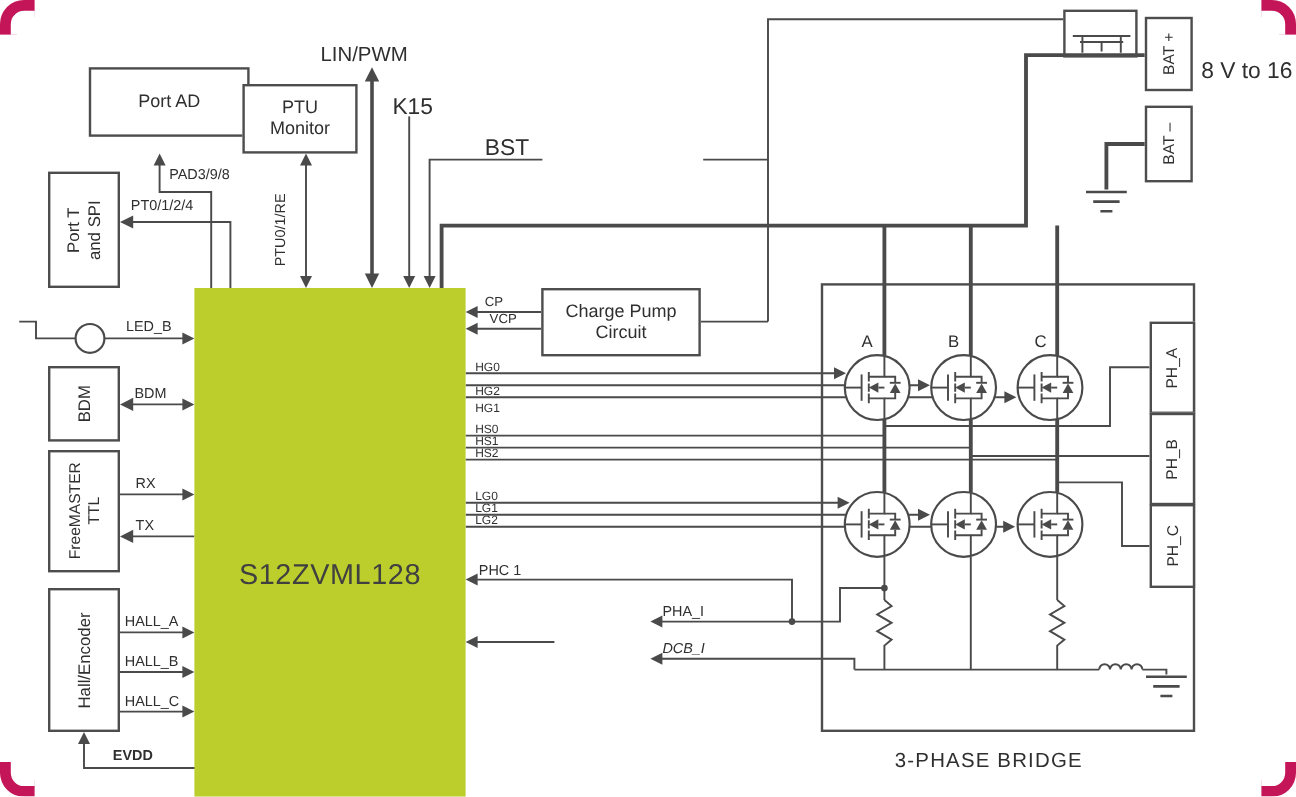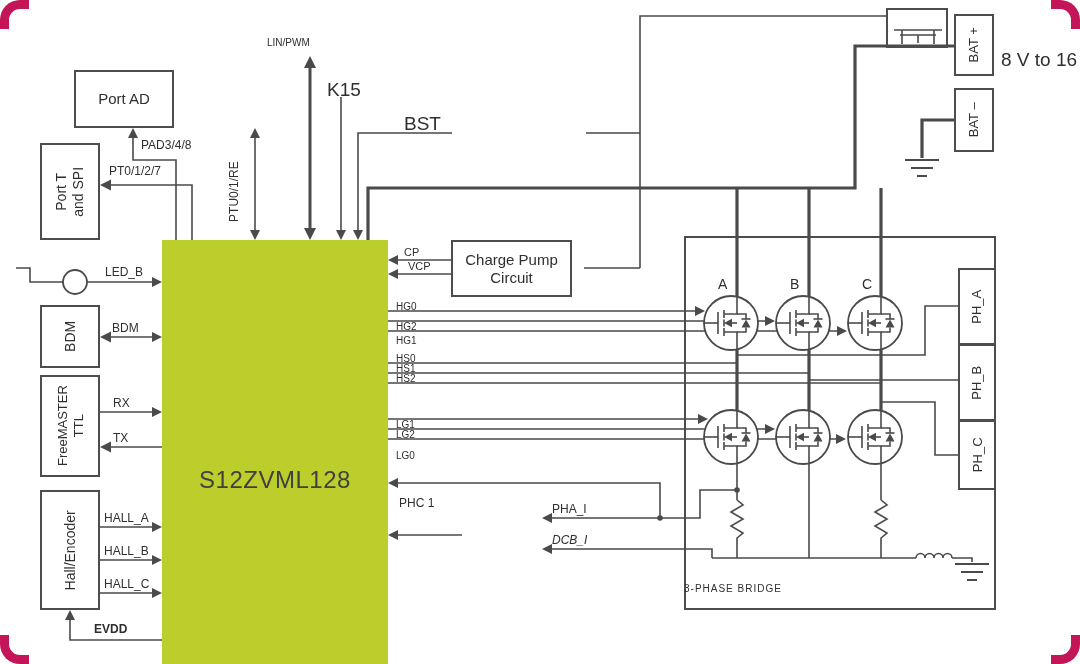--- a/index.html
+++ b/index.html
@@ -7,22 +7,22 @@
          font-family:"Liberation Sans",sans-serif;color:#2f2f2f;}
   svg{position:absolute;left:0;top:0;}
   .box{position:absolute;box-sizing:border-box;border:2px solid #4d4d4d;background:#fff;
        display:flex;align-items:center;justify-content:center;text-align:center;
        font-size:15px;line-height:1.2;color:#2f2f2f;}
   .vtext{transform:rotate(-90deg);text-align:center;line-height:1.2;}
   .mcu{position:absolute;left:162px;top:240px;width:226px;height:480px;background:#bcce2c;
        display:flex;align-items:center;justify-content:center;font-size:24px;
        letter-spacing:.5px;color:#404040;}
   .lbl{position:absolute;font-size:12px;color:#2f2f2f;white-space:nowrap;line-height:1.1;}
-  .f15{font-size:10px}.f14{font-size:14px}.f13{font-size:19px}.f11{font-size:11px}.f10{font-size:10px}
-  .bridgelbl{width:280px;letter-spacing:1px;}
+  .f15{font-size:17px}.f14{font-size:14px}.f13{font-size:19px}.f11{font-size:11px}.f10{font-size:10px}
+  .bridgelbl{width:280px;text-align:center;letter-spacing:1px;margin-top:42px;}
   .corner{position:absolute;width:20px;height:20px;border:0 solid #c31557;}
   #c-tl{left:0;top:0;border-top-width:9px;border-left-width:9px;border-top-left-radius:20px;}
   #c-tr{right:0;top:0;border-top-width:9px;border-right-width:9px;border-top-right-radius:20px;}
   #c-bl{left:0;bottom:0;border-bottom-width:9px;border-left-width:9px;border-bottom-left-radius:20px;}
   #c-br{right:0;bottom:0;border-bottom-width:9px;border-right-width:9px;border-bottom-right-radius:20px;}
 </style>
 </head>
 <body>
 
 <div class="stage">
@@ -143,24 +143,27 @@
     </g>
   </svg>
 
   <div class="box" style="left:684px;top:236px;width:312px;height:374px;background:transparent;"></div>
   <div class="lbl f15 bridgelbl" style="left:684px;top:583px;">3-PHASE BRIDGE</div>
 
   <div class="mcu" style="background: rgb(188, 206, 44);">
     <span>S12ZVML128</span>
   </div>
 
-  <div class="box" style="left:74px;top:70px;width:100px;height:58px;">
+  <div class="box" style="left:74px;top:56px;width:134px;height:58px;">
     <span>Port AD</span>
   </div>
-  <div class="box" style="left:451px;top:240px;width:121px;height:57px;">
+  <div class="box" style="left:202px;top:70px;width:96px;height:58px;">
+    <span style="width:70px;">PTU Monitor</span>
+  </div>
+  <div class="box" style="left:451px;top:240px;width:133px;height:57px;">
     <span style="width:100px;">Charge Pump Circuit</span>
   </div>
 
   <div class="box" style="left:40px;top:143px;width:60px;height:97px;font-size:14px;">
     <span class="vtext" style="width:88px;">Port T and SPI</span>
   </div>
   <div class="box" style="left:40px;top:305px;width:60px;height:63px;font-size:14px;">
     <span class="vtext" style="width:58px;">BDM</span>
   </div>
   <div class="box" style="left:40px;top:375px;width:60px;height:102px;font-size:13px;">
@@ -183,38 +186,38 @@
   </div>
   <div class="box" style="left:958px;top:344px;width:38px;height:77px;font-size:13px;">
     <span class="vtext" style="width:70px;">PH_B</span>
   </div>
   <div class="box" style="left:958px;top:420px;width:38px;height:70px;font-size:13px;">
     <span class="vtext" style="width:64px;">PH_C</span>
   </div>
 
   <div class="lbl f15" style="left:267px;top:37px;">LIN/PWM</div>
   <div class="lbl f13" style="left:327px;top:80px;">K15</div>
-  <div class="lbl" style="left:141px;top:139px;">PAD3/4/8</div>
-  <div class="lbl" style="left:109px;top:165px;">PT0/1/2/7</div>
+  <div class="lbl" style="left:141px;top:139px;">PAD3/9/8</div>
+  <div class="lbl" style="left:109px;top:165px;">PT0/1/2/4</div>
   <div class="lbl f13" style="left:404px;top:114px;">BST</div>
   <div style="position:absolute;left:220px;top:146px;width:28px;height:92px;display:flex;align-items:center;justify-content:center;">
     <span class="vtext lbl" style="position:static;">PTU0/1/RE</span>
   </div>
   <div class="lbl f11" style="left:404px;top:246px;">CP</div>
   <div class="lbl f11" style="left:408px;top:260px;">VCP</div>
   <div class="lbl f10" style="left:396px;top:301px;">HG0</div>
   <div class="lbl f10" style="left:396px;top:311px;margin-top:24px;">HG1</div>
   <div class="lbl f10" style="left:396px;top:321px;">HG2</div>
   <div class="lbl f10" style="left:396px;top:353px;">HS0</div>
   <div class="lbl f10" style="left:396px;top:363px;">HS1</div>
   <div class="lbl f10" style="left:396px;top:373px;">HS2</div>
-  <div class="lbl f10" style="left:396px;top:409px;margin-top:41px;">LG0</div>
+  <div class="lbl f10" style="left:396px;top:409px;">LG0</div>
   <div class="lbl f10" style="left:396px;top:419px;">LG1</div>
   <div class="lbl f10" style="left:396px;top:429px;">LG2</div>
-  <div class="lbl" style="left:399px;top:469px;margin-top:28px;">PHC 1</div>
+  <div class="lbl" style="left:399px;top:469px;">PHC 1</div>
   <div class="lbl" style="left:552px;top:503px;">PHA_I</div>
   <div class="lbl" style="left:552px;top:534px;font-style:italic;">DCB_I</div>
   <div class="lbl" style="left:105px;top:266px;">LED_B</div>
   <div class="lbl" style="left:112px;top:322px;">BDM</div>
   <div class="lbl" style="left:113px;top:397px;">RX</div>
   <div class="lbl" style="left:113px;top:432px;">TX</div>
   <div class="lbl" style="left:104px;top:512px;">HALL_A</div>
   <div class="lbl" style="left:104px;top:545px;">HALL_B</div>
   <div class="lbl" style="left:104px;top:578px;">HALL_C</div>
   <div class="lbl" style="left:94px;top:623px;font-weight:bold;">EVDD</div>

